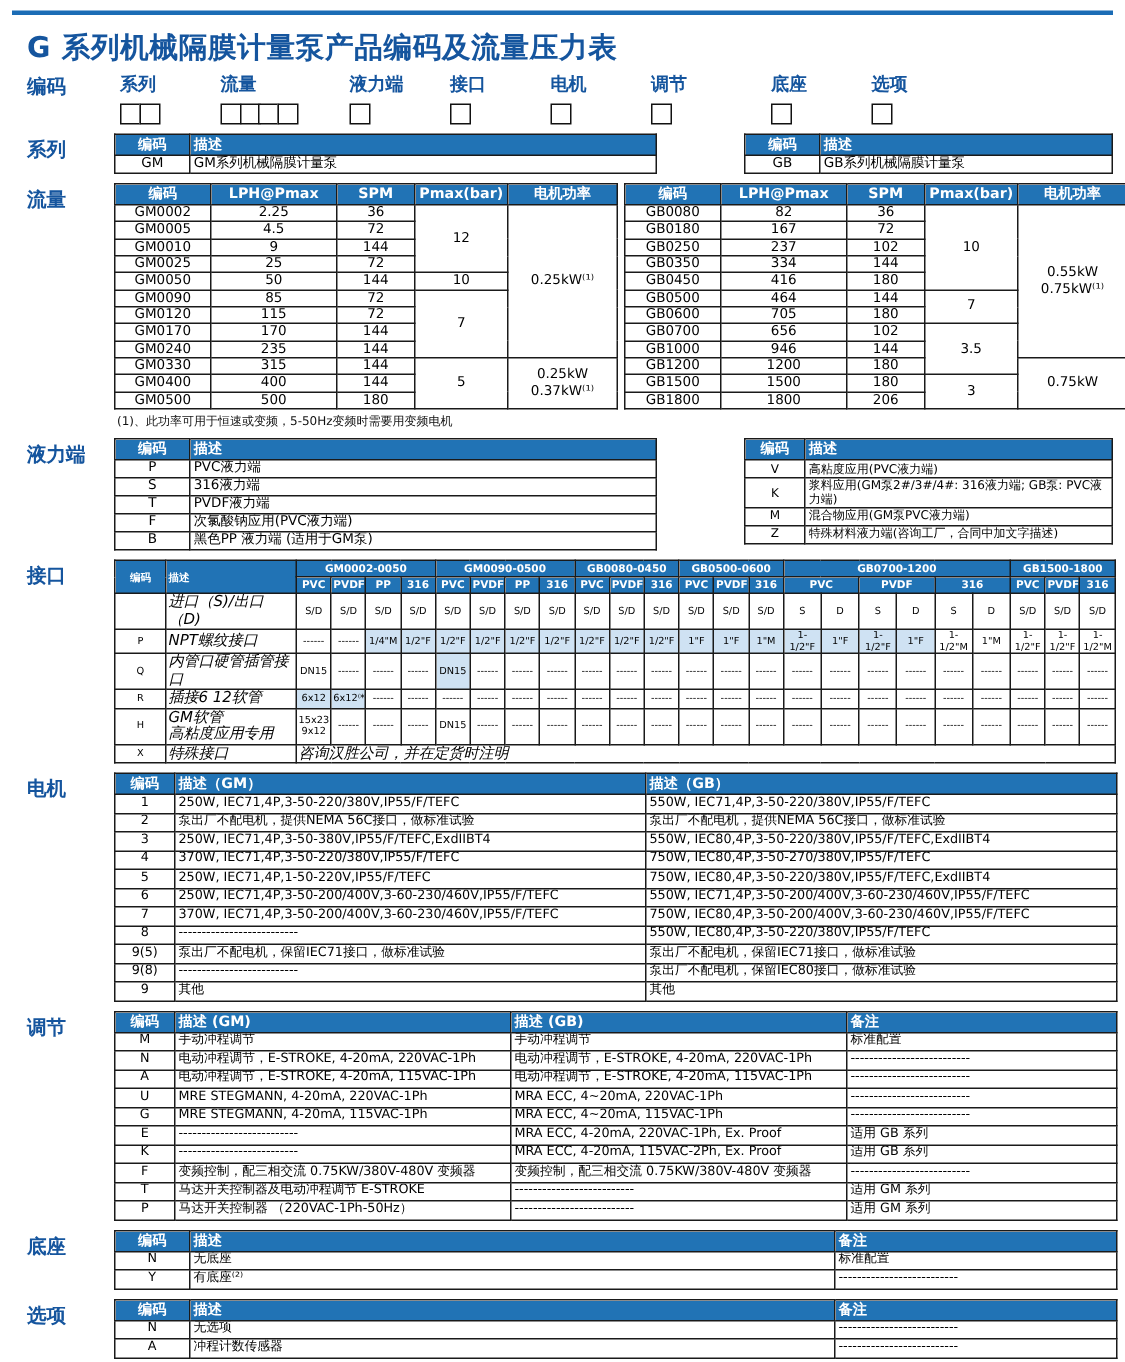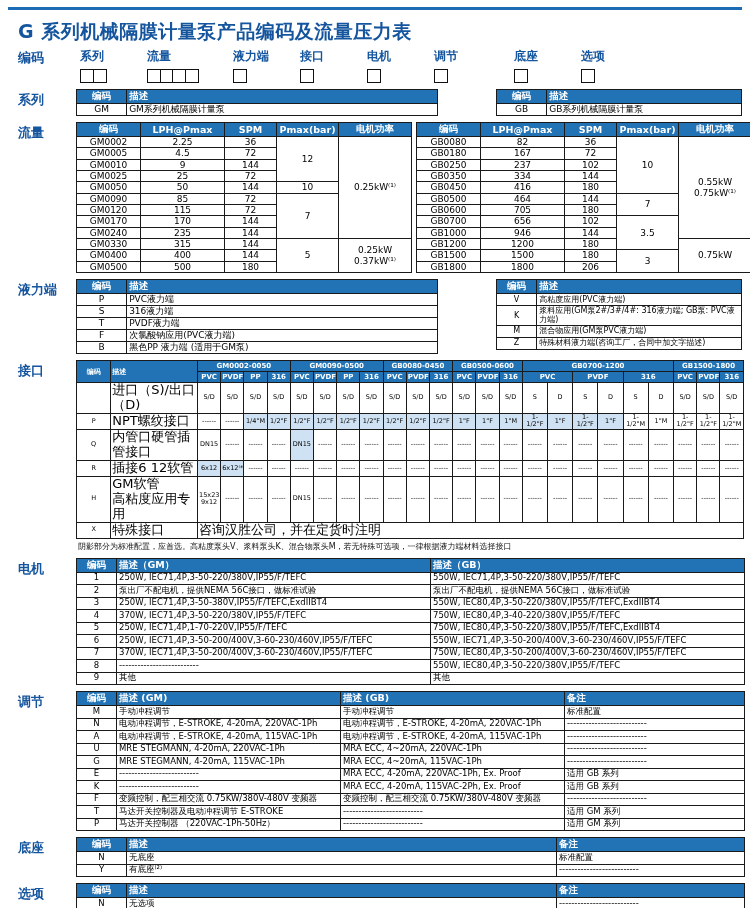--- a/index.html
+++ b/index.html
@@ -39,21 +39,21 @@
   th { background: #2173b5; color: #fff; font-weight: bold; font-size: 9.5px; height: 14px; }
   td { font-size: 9px; height: 12px; line-height: 1.15; }
   .l { text-align: left; }
   .hl { background: #cfe2f3; }
 
   .tbl-flow td { font-size: 9px; height: 10.5px; padding: 0 1px; }
   .tbl-series td, .tbl-hyd td { font-size: 9px; height: 12px; margin-top: 15px; }
   .tbl-hyd-r td { font-size: 8px; }
   .tbl-interface th { font-size: 7px; height: 11px; padding: 0 1px; }
   .tbl-interface td { font-size: 6.5px; height: 11px; padding: 0 1px; }
-  .tbl-interface td.l { font-size: 13px; }
+  .tbl-interface td.l { font-size: 10px; font-style: italic; }
   .tbl-motor td, .tbl-adjust td { font-size: 8.5px; height: 12.5px; }
   .tbl-base td, .tbl-options td { font-size: 8.5px; height: 12.5px; }
 
   .footnote { font-size: 8px; margin: 2px 0 0 2px; color: #111; }
 </style>
 </head>
 <body>
 
 <div class="top-rule"></div>
 <div class="title">G 系列机械隔膜计量泵产品编码及流量压力表</div>
@@ -338,20 +338,21 @@
               </tr>
               <tr>
                 <td>GB1800</td>
                 <td>1800</td>
                 <td>206</td>
               </tr>
             </tbody>
           </table>
         </div>
     </div>
+    <div class="footnote">(1)、此功率可用于恒速或变频，5-50Hz变频时需要用变频电机</div>
   </div>
 </div>
 
 <div class="section">
   <div class="sec-label">液力端</div>
   <div class="sec-body duo">
     <div class="left">
         <table class="tbl-hyd">
           <colgroup>
             <col style="width: 50px;">
@@ -625,21 +626,20 @@
             <td>------</td>
             <td>------</td>
           </tr>
           <tr>
             <td>X</td>
             <td class="l">特殊接口</td>
             <td colspan="23" class="l">咨询汉胜公司，并在定货时注明</td>
           </tr>
         </tbody>
       </table>
-    <div class="footnote">阴影部分为标准配置，应首选。高粘度泵头V、浆料泵头K、混合物泵头M，若无特殊可选项，一律根据液力端材料选择接口</div>
   </div>
 </div>
 
 <div class="section">
   <div class="sec-label">电机</div>
   <div class="sec-body">
     <table class="tbl-motor">
         <colgroup>
           <col style="width: 40px;">
           <col style="width: 314px;">
@@ -664,41 +664,51 @@
             <td class="l">泵出厂不配电机，提供NEMA 56C接口，做标准试验</td>
           </tr>
           <tr>
             <td>3</td>
             <td class="l">250W, IEC71,4P,3-50-380V,IP55/F/TEFC,ExdIIBT4</td>
             <td class="l">550W, IEC80,4P,3-50-220/380V,IP55/F/TEFC,ExdIIBT4</td>
           </tr>
           <tr>
             <td>4</td>
             <td class="l">370W, IEC71,4P,3-50-220/380V,IP55/F/TEFC</td>
-            <td class="l">750W, IEC80,4P,3-40-220/380V,IP55/F/TEFC</td>
+            <td class="l">750W, IEC80,4P,3-50-270/380V,IP55/F/TEFC</td>
           </tr>
           <tr>
             <td>5</td>
-            <td class="l">250W, IEC71,4P,1-70-220V,IP55/F/TEFC</td>
+            <td class="l">250W, IEC71,4P,1-50-220V,IP55/F/TEFC</td>
             <td class="l">750W, IEC80,4P,3-50-220/380V,IP55/F/TEFC,ExdIIBT4</td>
           </tr>
           <tr>
             <td>6</td>
             <td class="l">250W, IEC71,4P,3-50-200/400V,3-60-230/460V,IP55/F/TEFC</td>
             <td class="l">550W, IEC71,4P,3-50-200/400V,3-60-230/460V,IP55/F/TEFC</td>
           </tr>
           <tr>
             <td>7</td>
             <td class="l">370W, IEC71,4P,3-50-200/400V,3-60-230/460V,IP55/F/TEFC</td>
             <td class="l">750W, IEC80,4P,3-50-200/400V,3-60-230/460V,IP55/F/TEFC</td>
           </tr>
           <tr>
             <td>8</td>
             <td class="l">--------------------------</td>
             <td class="l">550W, IEC80,4P,3-50-220/380V,IP55/F/TEFC</td>
+          </tr>
+          <tr>
+            <td>9(5)</td>
+            <td class="l">泵出厂不配电机，保留IEC71接口，做标准试验</td>
+            <td class="l">泵出厂不配电机，保留IEC71接口，做标准试验</td>
+          </tr>
+          <tr>
+            <td>9(8)</td>
+            <td class="l">--------------------------</td>
+            <td class="l">泵出厂不配电机，保留IEC80接口，做标准试验</td>
           </tr>
           <tr>
             <td>9</td>
             <td class="l">其他</td>
             <td class="l">其他</td>
           </tr>
         </tbody>
       </table>
   </div>
 </div>

